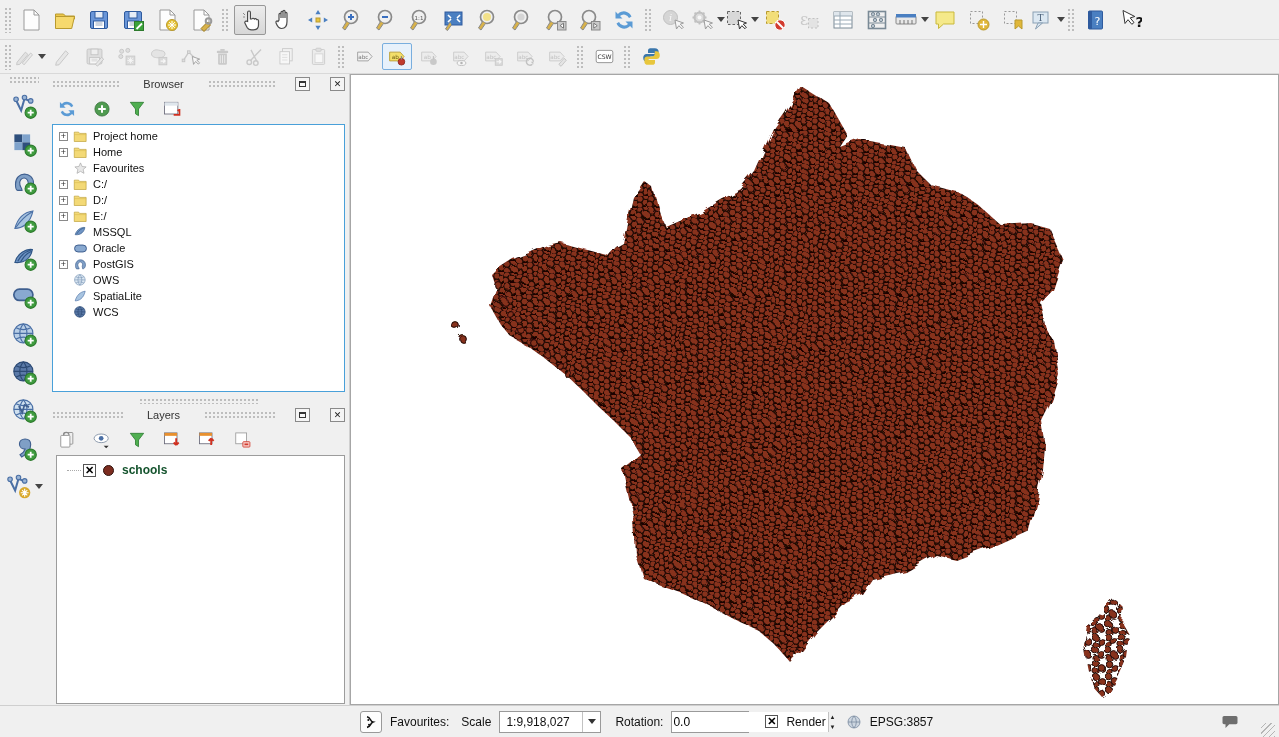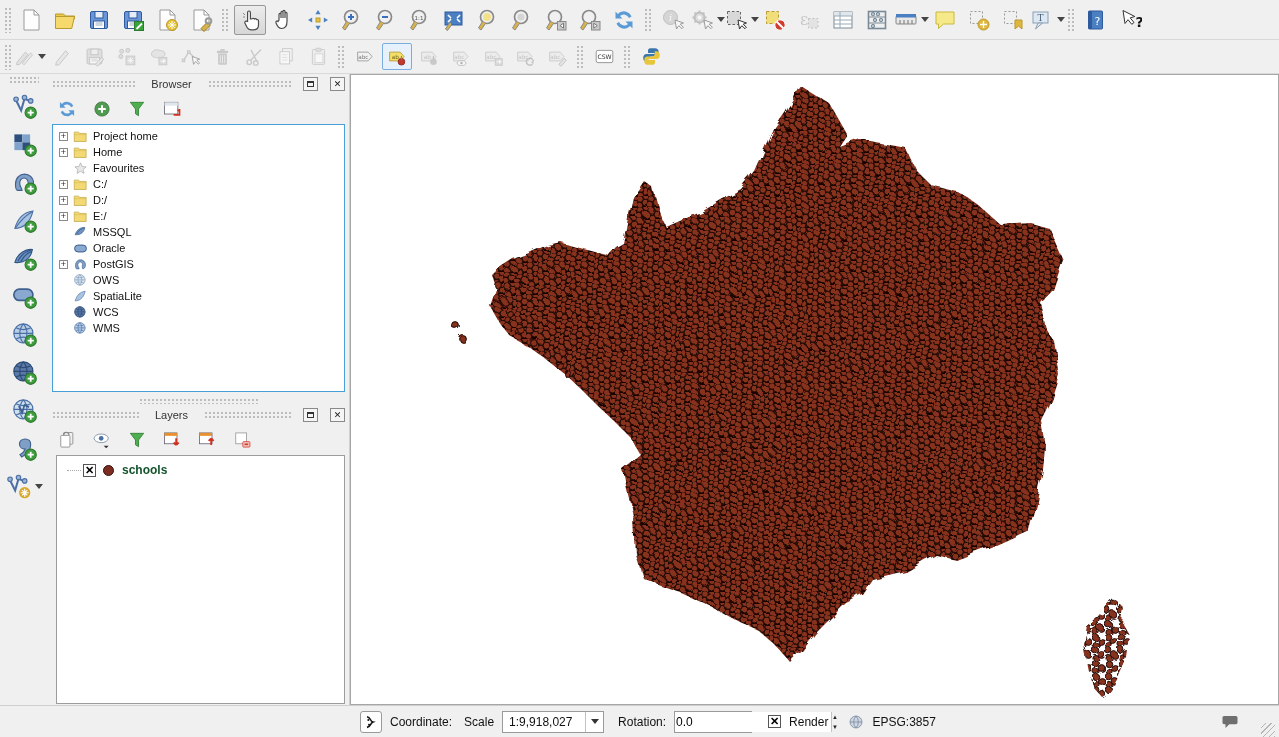--- a/index.html
+++ b/index.html
@@ -26,21 +26,21 @@
 
   
   #left-toolbar { position:absolute; left:0; top:74px; width:48px; height:631px;
     display:flex; flex-direction:column; align-items:center; padding-top:2px; }
   .vhandle { width:30px; height:8px; margin-bottom:3px; }
   #left-toolbar .tb-btn { width:38px; height:36px; margin:1px 0; }
 
   
   #dock { position:absolute; left:48px; top:74px; width:302px; height:631px;
     display:flex; flex-direction:column; border-right:1px solid #d0d0d0; }
-  .panel-header { height:20px; display:flex; align-items:center; padding:0 4px; gap:12px; }
+  .panel-header { height:20px; display:flex; align-items:center; padding:0 4px; gap:20px; }
   .panel-header .ph-dots { flex:1; height:8px; }
   .panel-title { font-size:11px; color:#333; padding:0 4px; }
   .ph-btn { width:15px; height:14px; border:1px solid #8a8a8a; background:#f5f5f5;
     display:flex; align-items:center; justify-content:center; font-size:9px; line-height:1; color:#222; }
   .ph-float-inner { width:7px; height:6px; border:1px solid #333; border-top-width:2px; }
   .panel-toolbar { height:30px; display:flex; align-items:center; padding-left:8px; gap:13px; }
   .pt-btn { width:22px; height:22px; display:flex; align-items:center; justify-content:center; }
   .treebox { flex:1; margin:0 4px 4px 4px; background:#fff; border:1px solid #49a0d9; overflow:hidden; padding-top:3px; }
   .listbox { flex:1; margin:0 4px 1px 8px; background:#fff; border:1px solid #9c9c9c; overflow:hidden; padding-top:4px; }
   #browser-panel { height:322px; display:flex; flex-direction:column; }
@@ -875,32 +875,20 @@
             <span class="tree-stub"></span>
             <span class="tree-icon">
               <span style="display: flex;">
                 <svg viewBox="0 0 24 24" width="15" height="15">
                   <circle cx="11" cy="11" r="8.5" fill="#5b7aa8" stroke="#2c4a74"></circle>
                   <path d="M2.5 11h17M11 2.5a13 13 0 010 17M11 2.5a13 13 0 000 17M4.5 6c3.8 2.2 9.2 2.2 13 0M4.5 16c3.8-2.2 9.2-2.2 13 0" fill="none" stroke="#2c4a74"></path>
                 </svg>
               </span>
             </span>
             <span>WCS</span>
-          </div>
-          <div class="tree-row">
-            <span class="tree-stub"></span>
-            <span class="tree-icon">
-              <span style="display: flex;">
-                <svg viewBox="0 0 24 24" width="15" height="15">
-                  <circle cx="11" cy="11" r="8.5" fill="#b8cee6" stroke="#4a6fa5"></circle>
-                  <path d="M2.5 11h17M11 2.5a13 13 0 010 17M11 2.5a13 13 0 000 17M4.5 6c3.8 2.2 9.2 2.2 13 0M4.5 16c3.8-2.2 9.2-2.2 13 0" fill="none" stroke="#4a6fa5"></path>
-                </svg>
-              </span>
-            </span>
-            <span>WMS</span>
           </div>
         </div>
     </div>
 
     <div id="panel-splitter">
       <div class="grip dotted"></div>
     </div>
 
     <div id="layers-panel">
       <div class="panel-header">
@@ -1022,21 +1010,21 @@
   </div>
 
   <div id="statusbar">
     <div class="sb-iconbtn">
       <svg viewBox="0 0 24 24" width="16" height="16">
         <path d="M6 4c6 1 4 7 9 8-5 2-2 7-9 8" fill="none" stroke="#111" stroke-width="2.4"></path>
         <circle cx="8" cy="9" r="1.5" fill="#111"></circle>
           <circle cx="9" cy="16" r="1.5" fill="#111"></circle>
       </svg>
     </div>
-    <span>Coordinate:</span>
+    <span>Favourites:</span>
     <span style="margin-left:4px;">Scale</span>
     <div class="sb-combo">
       <span class="val">1:9,918,027</span>
       <span class="caret-box">
           <span class="caret-down"></span>
         </span>
     </div>
     <span style="margin-left:6px;">Rotation:</span>
     <div class="sb-spin">
       <input value="0.0" style="">

